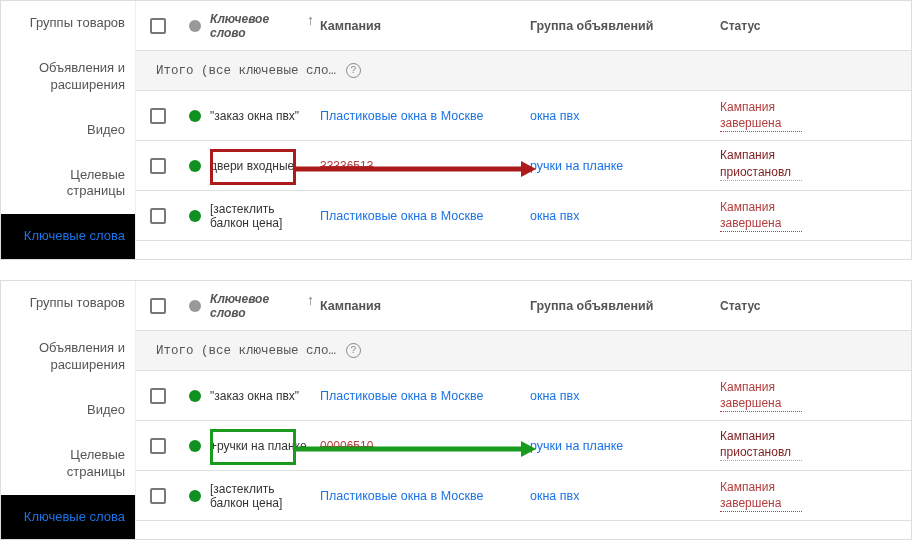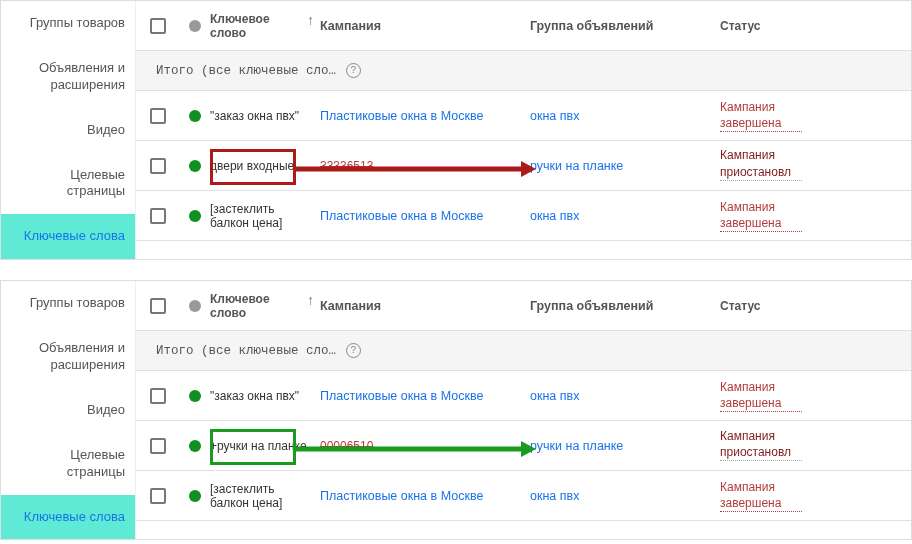--- a/index.html
+++ b/index.html
@@ -1,31 +1,31 @@
 <!DOCTYPE html>
 <html><head>
 <meta charset="utf-8">
 <style>
   * { box-sizing: border-box; margin: 0; padding: 0; }
   body { font-family: Arial, sans-serif; font-size: 13px; color: #333; background: #fff; width: 912px; }
   .panel { display: flex; position: relative; border: 1px solid #ddd; margin-bottom: 20px; }
   .sidebar { width: 135px; background: #fff; display: flex; flex-direction: column; border-right: 1px solid #eee; }
   .sidebar-item { padding: 14px 10px 14px 18px; font-size: 13px; color: #555; cursor: pointer; line-height: 1.3; text-align: right; }
-  .sidebar-item.active { background: #5eead4; color: #1a73e8; }
+  .sidebar-item.active { background: #000000; color: #1a73e8; }
   .main { flex: 1; display: flex; flex-direction: column; }
   .thead-row, .trow { display: flex; align-items: center; border-bottom: 1px solid #e0e0e0; min-height: 50px; }
   .trow.summary { background: #f5f5f5; min-height: 40px; }
   .col-check { width: 44px; display: flex; justify-content: center; align-items: center; }
   .col-dot   { width: 30px; display: flex; justify-content: center; align-items: center; }
   .col-kw    { width: 110px; padding-right: 6px; font-size: 12px; }
   .col-camp  { width: 210px; padding-right: 20px; font-size: 12.5px; }
   .col-grp   { width: 190px; padding-right: 6px; font-size: 12.5px; }
   .col-stat  { width: 82px; font-size: 12px; }
   .thead-row { font-size: 12px; color: #555; font-weight: 600; }
-  .thead-row .kw-head { display: flex; align-items: flex-start; gap: 20px; }
+  .thead-row .kw-head { display: flex; align-items: flex-start; gap: 20px; font-style: italic; }
   .link { color: #1a73e8; cursor: pointer; }
   .status-red { color: #b33c3c; border-bottom: 1px dotted #b33c3c; display: inline-block; line-height: 1.35; }
   .status-gray { color: #7f1d1d; border-bottom: 1px dotted #aaa; display: inline-block; line-height: 1.35; overflow:hidden; text-overflow: clip; white-space: normal; }
   .strike { color: #b33c3c; text-decoration: line-through; font-size: 12px; }
   .checkbox { width: 16px; height: 16px; border: 2px solid #777; border-radius: 2px; }
   .dot-status { width: 12px; height: 12px; border-radius: 50%; }
   .dot-green { background: #109020; }
   .dot-gray  { background: #999; }
   .help-icon { width: 15px; height: 15px; border: 1.5px solid #888; border-radius: 50%; display: inline-flex; align-items: center; justify-content: center; font-size: 10px; color: #888; margin-left: 10px; }
   .summary-label { padding-left: 20px; font-size: 12.5px; color: #555; display:flex; align-items:center;font-family:Liberation Mono, monospace; }

